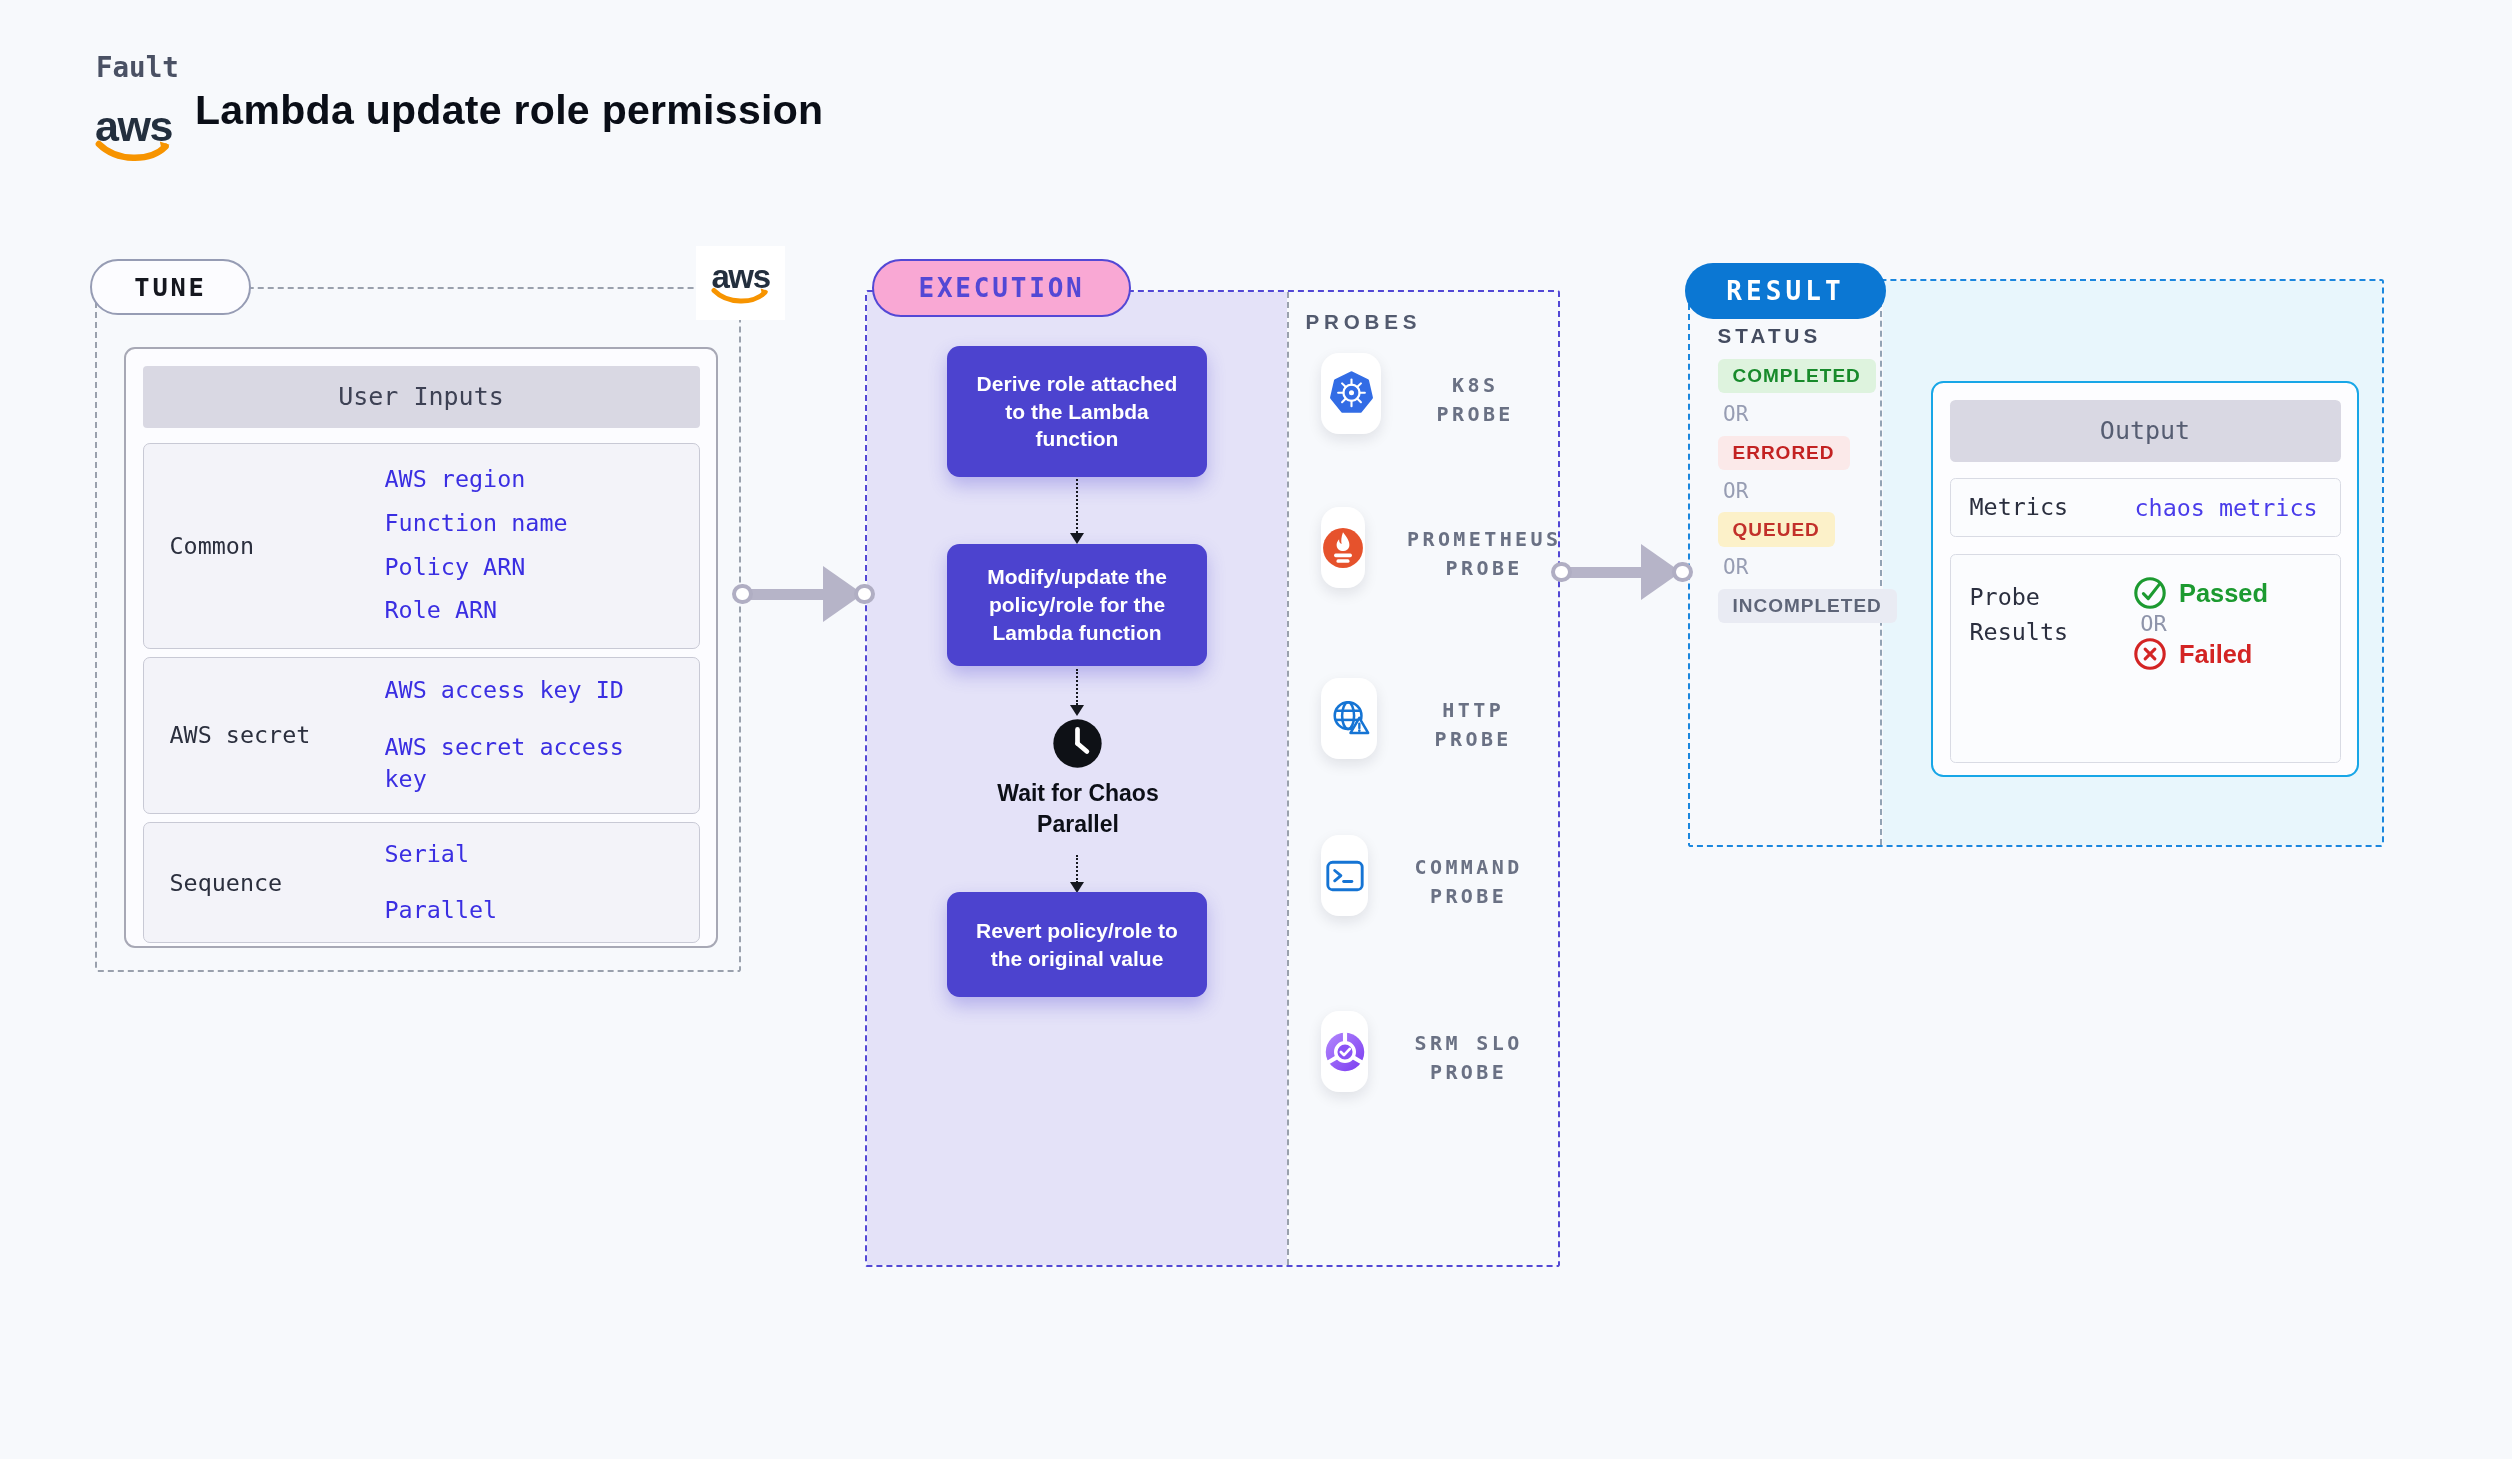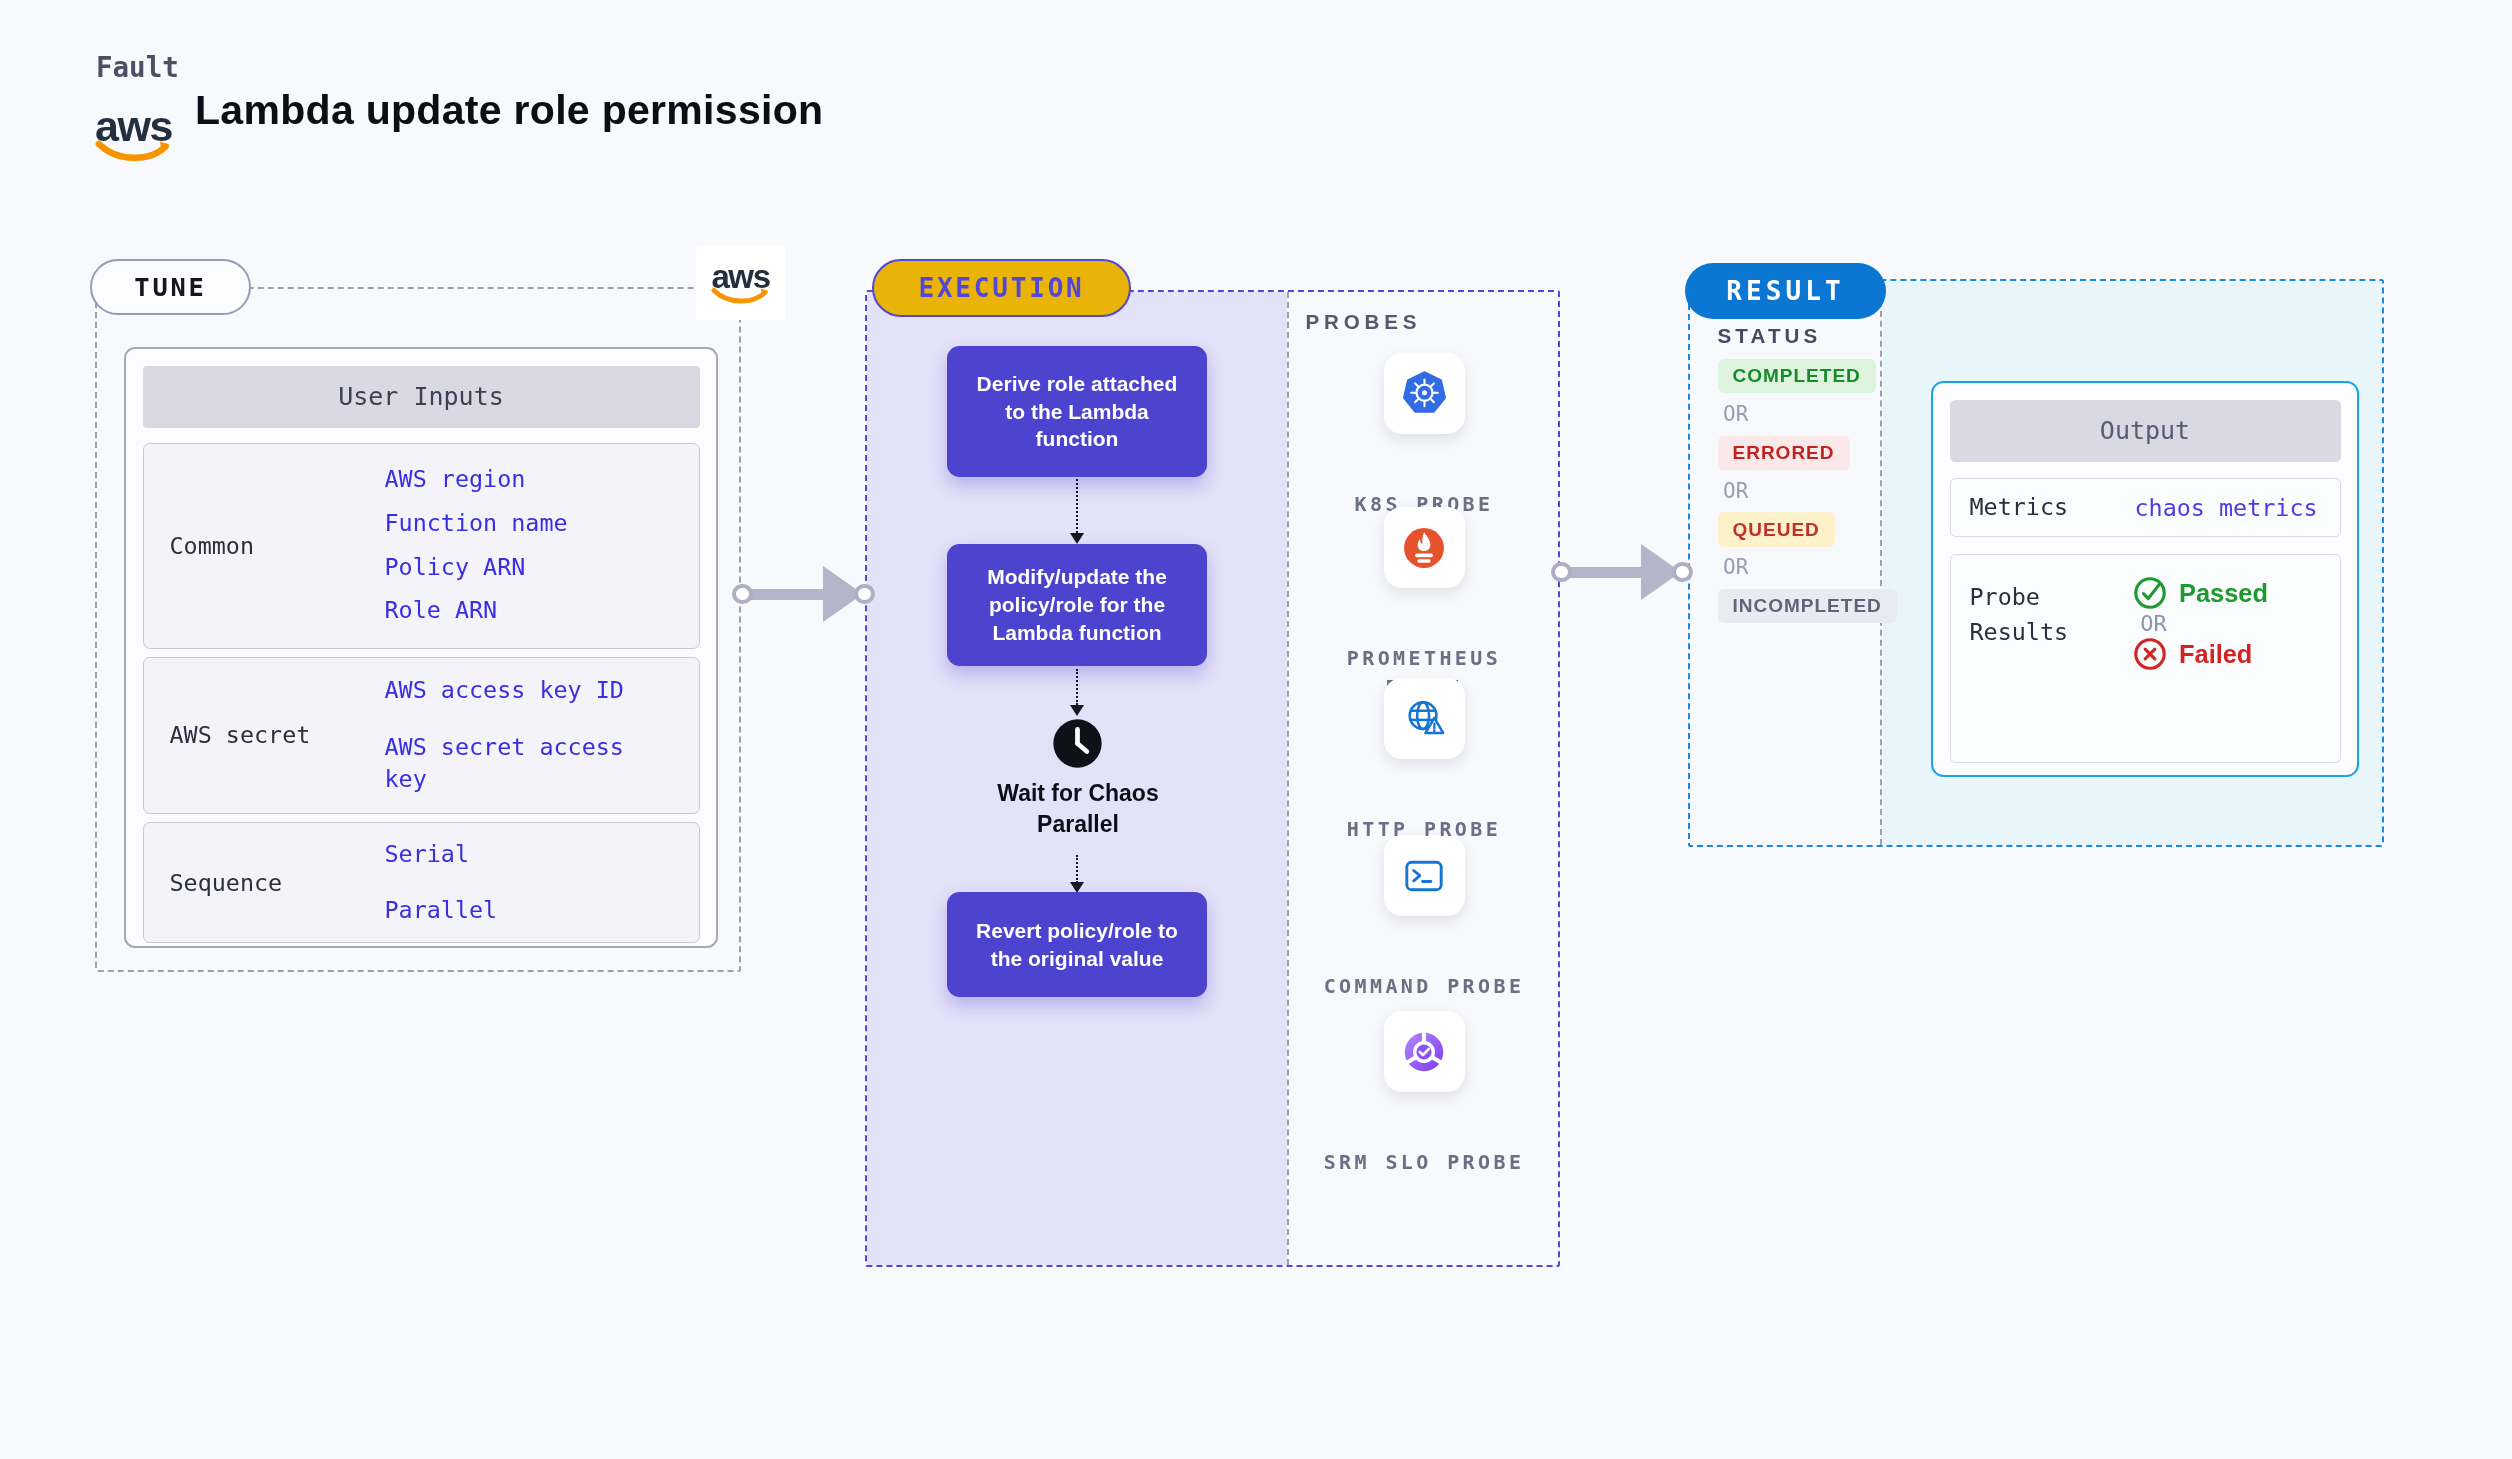--- a/index.html
+++ b/index.html
@@ -61,21 +61,21 @@
   .ashaft { height: 11px; background: #b6b4c8; flex: 1; margin: 0 -5.5px 0 -4.1px; }
   .ahead { width: 0; height: 0; border-left: 40px solid #b6b4c8;
     border-top: 28px solid transparent; border-bottom: 28px solid transparent; margin-right: -8.3px; flex: none; }
   .arrow-1 { left: 732px; top: 563px; width: 143px; height: 62px; }
   .arrow-2 { left: 1551px; top: 541px; width: 142px; height: 62px; }
 
   
   .exec-box { left: 865px; top: 290px; width: 695px; height: 977px;
     border: 2.8px dashed #5348d5; border-radius: 2.8px; }
   .exec-pill { left: 872px; top: 259px; width: 259px; height: 58px;
-    background: #eab308; border: 2.8px solid #5348d5; color: #5348d5; font-size: 26px; }
+    background: #f9a8d4; border: 2.8px solid #5348d5; color: #5348d5; font-size: 26px; }
   .flow-col { position: absolute; left: 0; top: 0; bottom: 0; width: 420px; background: #e4e2f8; }
   .col-separator { position: absolute; left: 420px; top: 0; bottom: 0;
     border-left: 2.1px dashed #9aa1ad; }
   .probes-col { position: absolute; left: 422px; top: 0; bottom: 0; width: 270px; }
 
   .flow-node { position: absolute; left: 80px; width: 260px; background: #4c43cf;
     border-radius: 12.4px; display: flex; align-items: center; justify-content: center;
     padding: 12.4px 19px; text-align: center; color: #fff;
     font-family: "Liberation Sans", sans-serif; font-size: 21px; font-weight: 700; line-height: 1.32;
     box-shadow: 0 8.3px 18px rgba(76, 67, 207, .30); }
@@ -94,21 +94,21 @@
 
   .clock-wrap { position: absolute; left: 185px; top: 426px; }
   .wait-label { position: absolute; left: 87px; top: 486px; width: 248px; text-align: center;
     font-family: "Liberation Sans", sans-serif; font-size: 23px; font-weight: 700;
     color: #0c0f17; line-height: 1.35; }
 
   .probes-heading { position: absolute; left: 16.5px; top: 18px;
     font-family: "Liberation Sans", sans-serif; font-size: 20.6px; font-weight: 700;
     letter-spacing: 4.8px; color: #525a6e; }
   .probe-item { position: absolute; left: 32px; width: 206px;
-    display: flex; flex-direction: column; align-items: center; gap: 42px; }
+    display: flex; flex-direction: row; align-items: center; gap: 42px; }
   .probe-card { width: 81px; height: 81px; background: #fff; border-radius: 18px;
     display: flex; align-items: center; justify-content: center;
     box-shadow: 0 5.5px 13.8px rgba(15, 23, 42, .10); }
   .probe-label { margin-top: 13.8px; text-align: center; font-size: 20px; font-weight: 700;
     letter-spacing: 3.4px; color: #6a7184; line-height: 1.45; }
   .probe-k8s  { top: 61px; }
   .probe-prom { top: 215px; }
   .probe-http { top: 386px; }
   .probe-cmd  { top: 543px; }
   .probe-srm  { top: 719px; }

